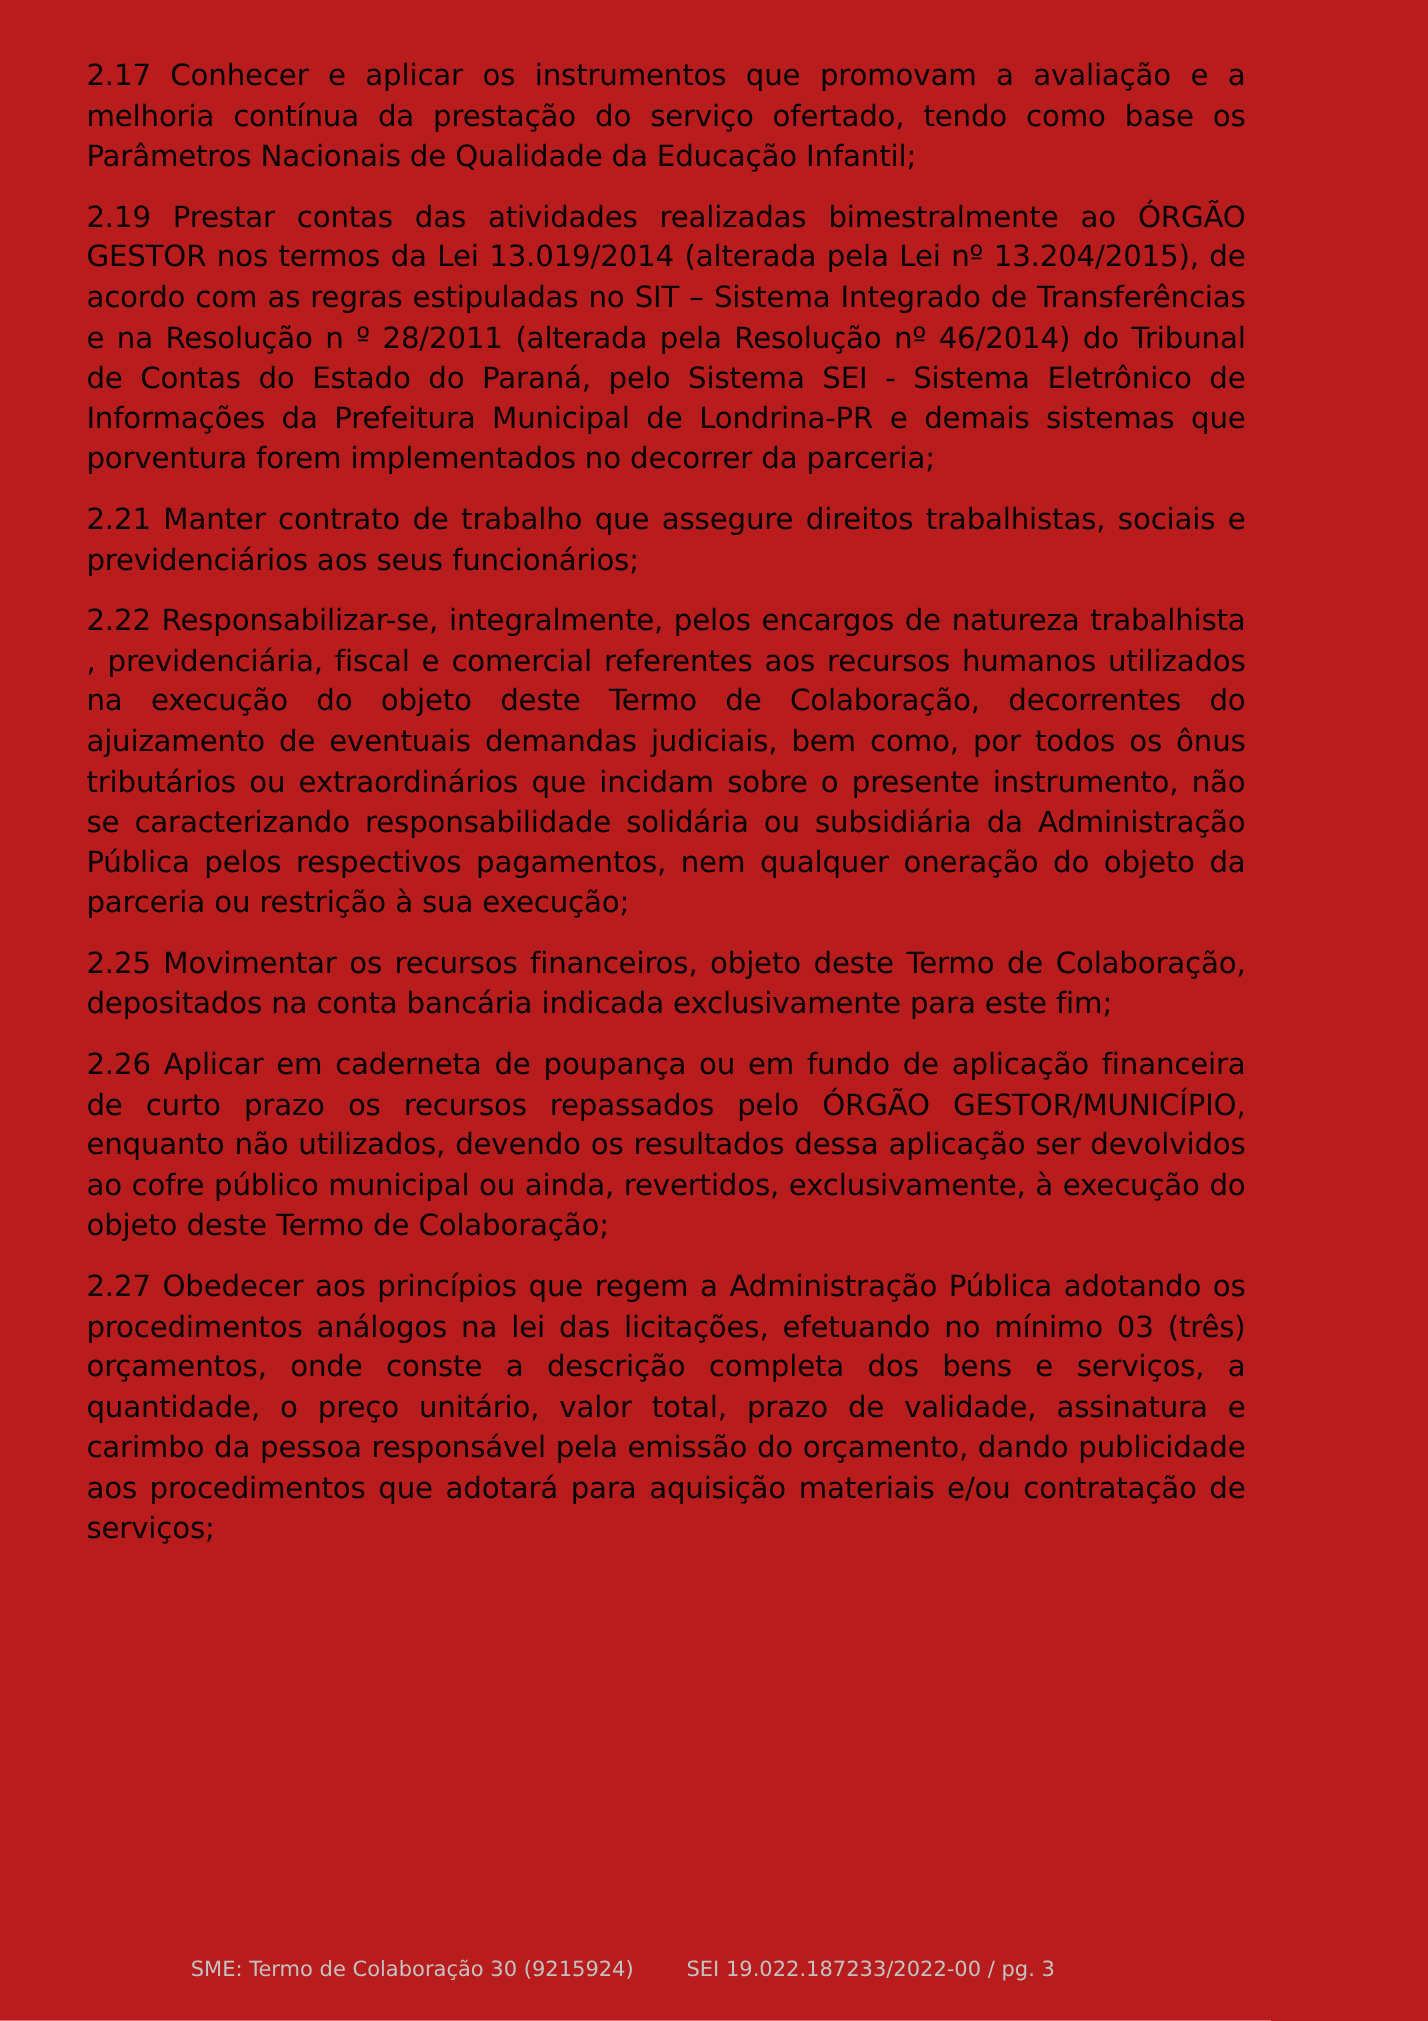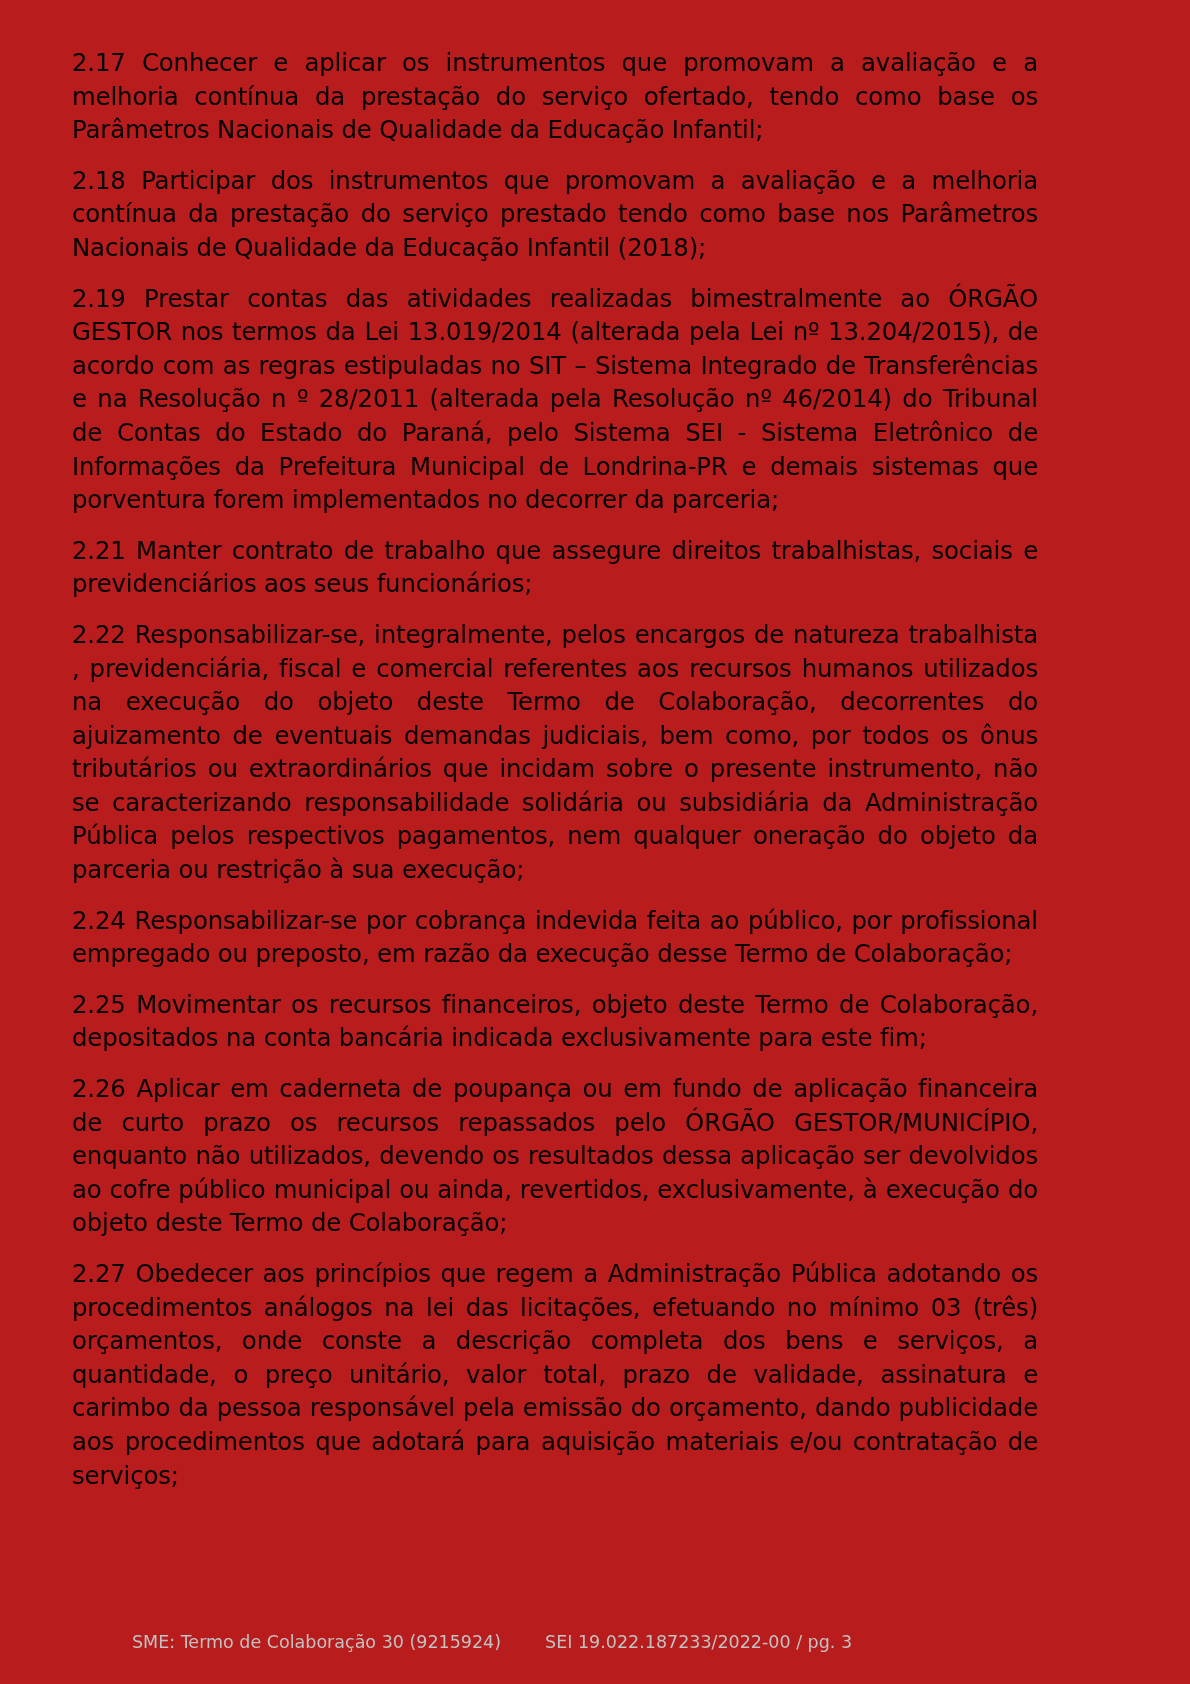--- a/index.html
+++ b/index.html
@@ -44,38 +44,37 @@
   .footer {
     position: absolute;
     left: 0;
     top: 1631px;
     width: 984px;
     text-align: center;
     font-size: 17.5px;
     line-height: 22px;
     color: #c2c2c2;
     white-space: nowrap;
+    padding-left: 27px;
   }
   .footer-gap {
     display: inline-block;
     width: 44px;
   }
 </style>
 </head>
 <body>
 
 <div class="page">
 
   <div class="content">
     <p class="para">2.17 Conhecer e aplicar os instrumentos que promovam a avaliação e a melhoria contínua da prestação do serviço ofertado, tendo como base os Parâmetros Nacionais de Qualidade da Educação Infantil;</p>
-    <p class="para">2.18 Participar dos instrumentos que promovam a avaliação e a melhoria contínua da prestação do serviço prestado tendo como base nos Parâmetros Nacionais de Qualidade da Educação Infantil (2018);</p>
     <p class="para">2.19 Prestar contas das atividades realizadas bimestralmente ao ÓRGÃO GESTOR nos termos da Lei 13.019/2014 (alterada pela Lei nº 13.204/2015), de acordo com as regras estipuladas no SIT – Sistema Integrado de Transferências e na Resolução n º 28/2011 (alterada pela Resolução nº 46/2014) do Tribunal de Contas do Estado do Paraná, pelo Sistema SEI - Sistema Eletrônico de Informações da Prefeitura Municipal de Londrina-PR e demais sistemas que porventura forem implementados no decorrer da parceria;</p>
     <p class="para">2.21 Manter contrato de trabalho que assegure direitos trabalhistas, sociais e previdenciários aos seus funcionários;</p>
     <p class="para">2.22 Responsabilizar-se, integralmente, pelos encargos de natureza trabalhista , previdenciária, fiscal e comercial referentes aos recursos humanos utilizados na execução do objeto deste Termo de Colaboração, decorrentes do ajuizamento de eventuais demandas judiciais, bem como, por todos os ônus tributários ou extraordinários que incidam sobre o presente instrumento, não se caracterizando responsabilidade solidária ou subsidiária da Administração Pública pelos respectivos pagamentos, nem qualquer oneração do objeto da parceria ou restrição à sua execução;</p>
-    <p class="para">2.24 Responsabilizar-se por cobrança indevida feita ao público, por profissional empregado ou preposto, em razão da execução desse Termo de Colaboração;</p>
     <p class="para">2.25 Movimentar os recursos financeiros, objeto deste Termo de Colaboração, depositados na conta bancária indicada exclusivamente para este fim;</p>
     <p class="para">2.26 Aplicar em caderneta de poupança ou em fundo de aplicação financeira de curto prazo os recursos repassados pelo ÓRGÃO GESTOR/MUNICÍPIO, enquanto não utilizados, devendo os resultados dessa aplicação ser devolvidos ao cofre público municipal ou ainda, revertidos, exclusivamente, à execução do objeto deste Termo de Colaboração;</p>
     <p class="para">2.27 Obedecer aos princípios que regem a Administração Pública adotando os procedimentos análogos na lei das licitações, efetuando no mínimo 03 (três) orçamentos, onde conste a descrição completa dos bens e serviços, a quantidade, o preço unitário, valor total, prazo de validade, assinatura e carimbo da pessoa responsável pela emissão do orçamento, dando publicidade aos procedimentos que adotará para aquisição materiais e/ou contratação de serviços;</p>
 
   </div>
 
   <div class="footer"><span>SME: Termo de Colaboração 30 (9215924)</span><span class="footer-gap"></span><span>SEI 19.022.187233/2022-00 / pg. 3</span></div>
 
 </div>
 

